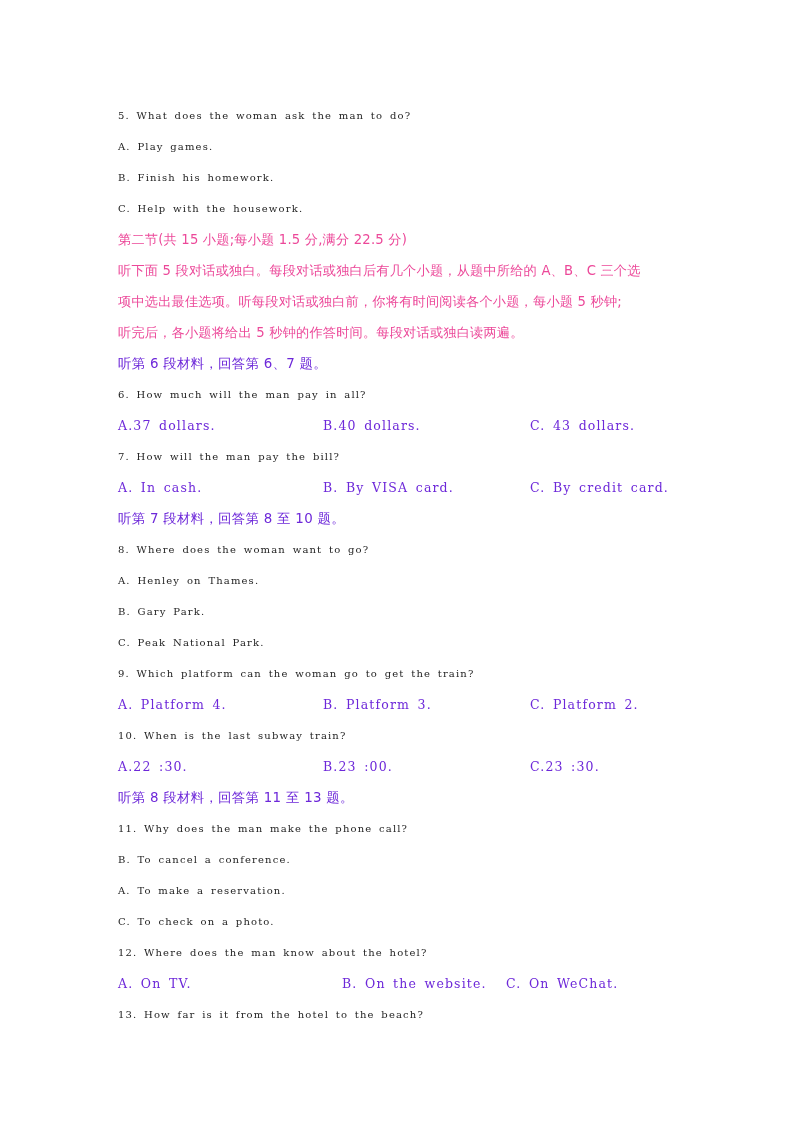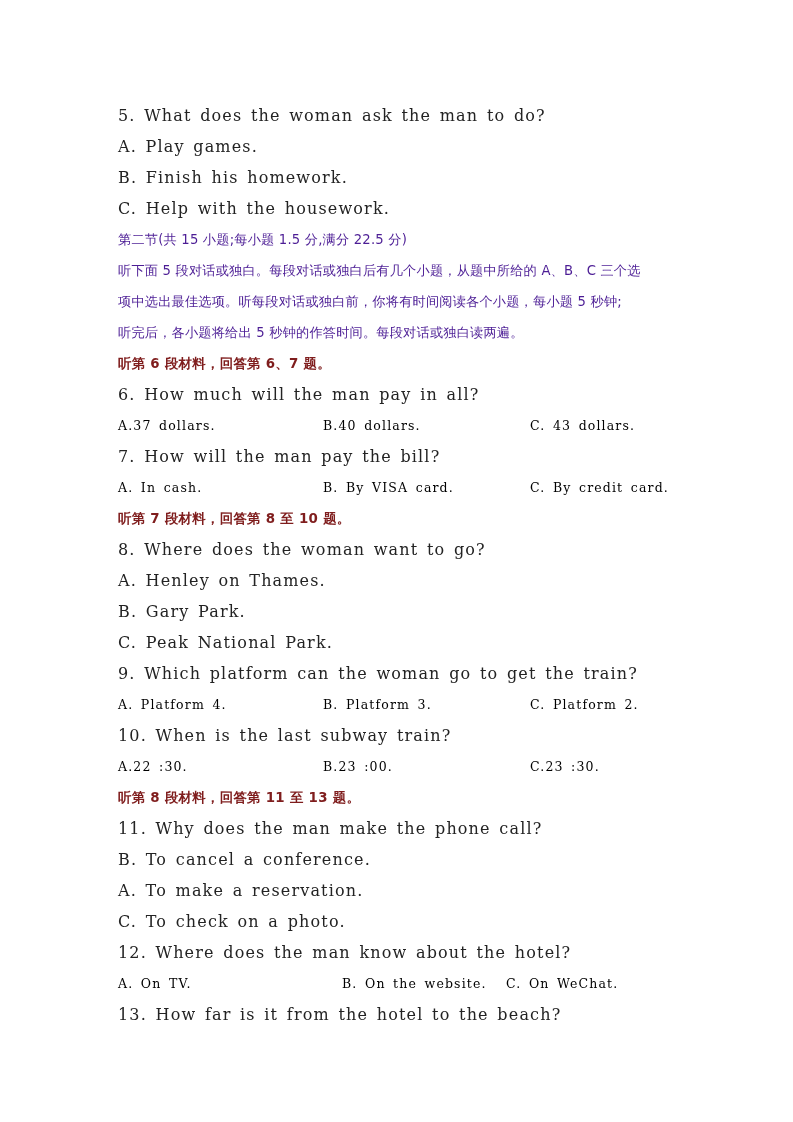--- a/index.html
+++ b/index.html
@@ -39,59 +39,59 @@
   .line {
     height: 31px;
     line-height: 31px;
     white-space: nowrap;
     position: relative;
   }
 
   
   .en {
     font-family: "DejaVu Serif", "Liberation Serif", serif;
-    font-size: 16px;
+    font-size: 10px;
     letter-spacing: 1.15px;
     word-spacing: 2.4px;
     color: #232323;
   }
   .en-stem { }
   .en-opt  { }
 
   
   .zh {
     font-family: "DejaVu Sans", "Liberation Sans", sans-serif;
     font-size: 13.2px;
     letter-spacing: 0.2px;
-    color: #4c1d95;
+    color: #ec4899;
   }
   
   .zh-bold {
     font-family: "DejaVu Sans", "Liberation Sans", sans-serif;
     font-size: 13.4px;
-    font-weight: 700;
+    font-weight: 400;
     letter-spacing: 0.3px;
-    color: #7f1d1d;
+    color: #6d28d9;
   }
 
   
   .opts3 {
     height: 31px;
     line-height: 31px;
     position: relative;
     white-space: nowrap;
   }
   .opts3 > .col {
     position: absolute;
     top: 0;
     font-family: "DejaVu Serif", "Liberation Serif", serif;
     font-size: 12.5px;
     letter-spacing: 1.15px;
     word-spacing: 2.4px;
-    color: #000000;
+    color: #6d28d9;
   }
   .opts3 > .col.a { left: 0px; }
   .opts3 > .col.b { left: 205px; }
   .opts3 > .col.c { left: 412px; }
   
   .opts3.narrow > .col.b { left: 193px; margin-left: 31px; }
   .opts3.narrow > .col.c { left: 388px; }
 </style>
 </head>
 <body>

